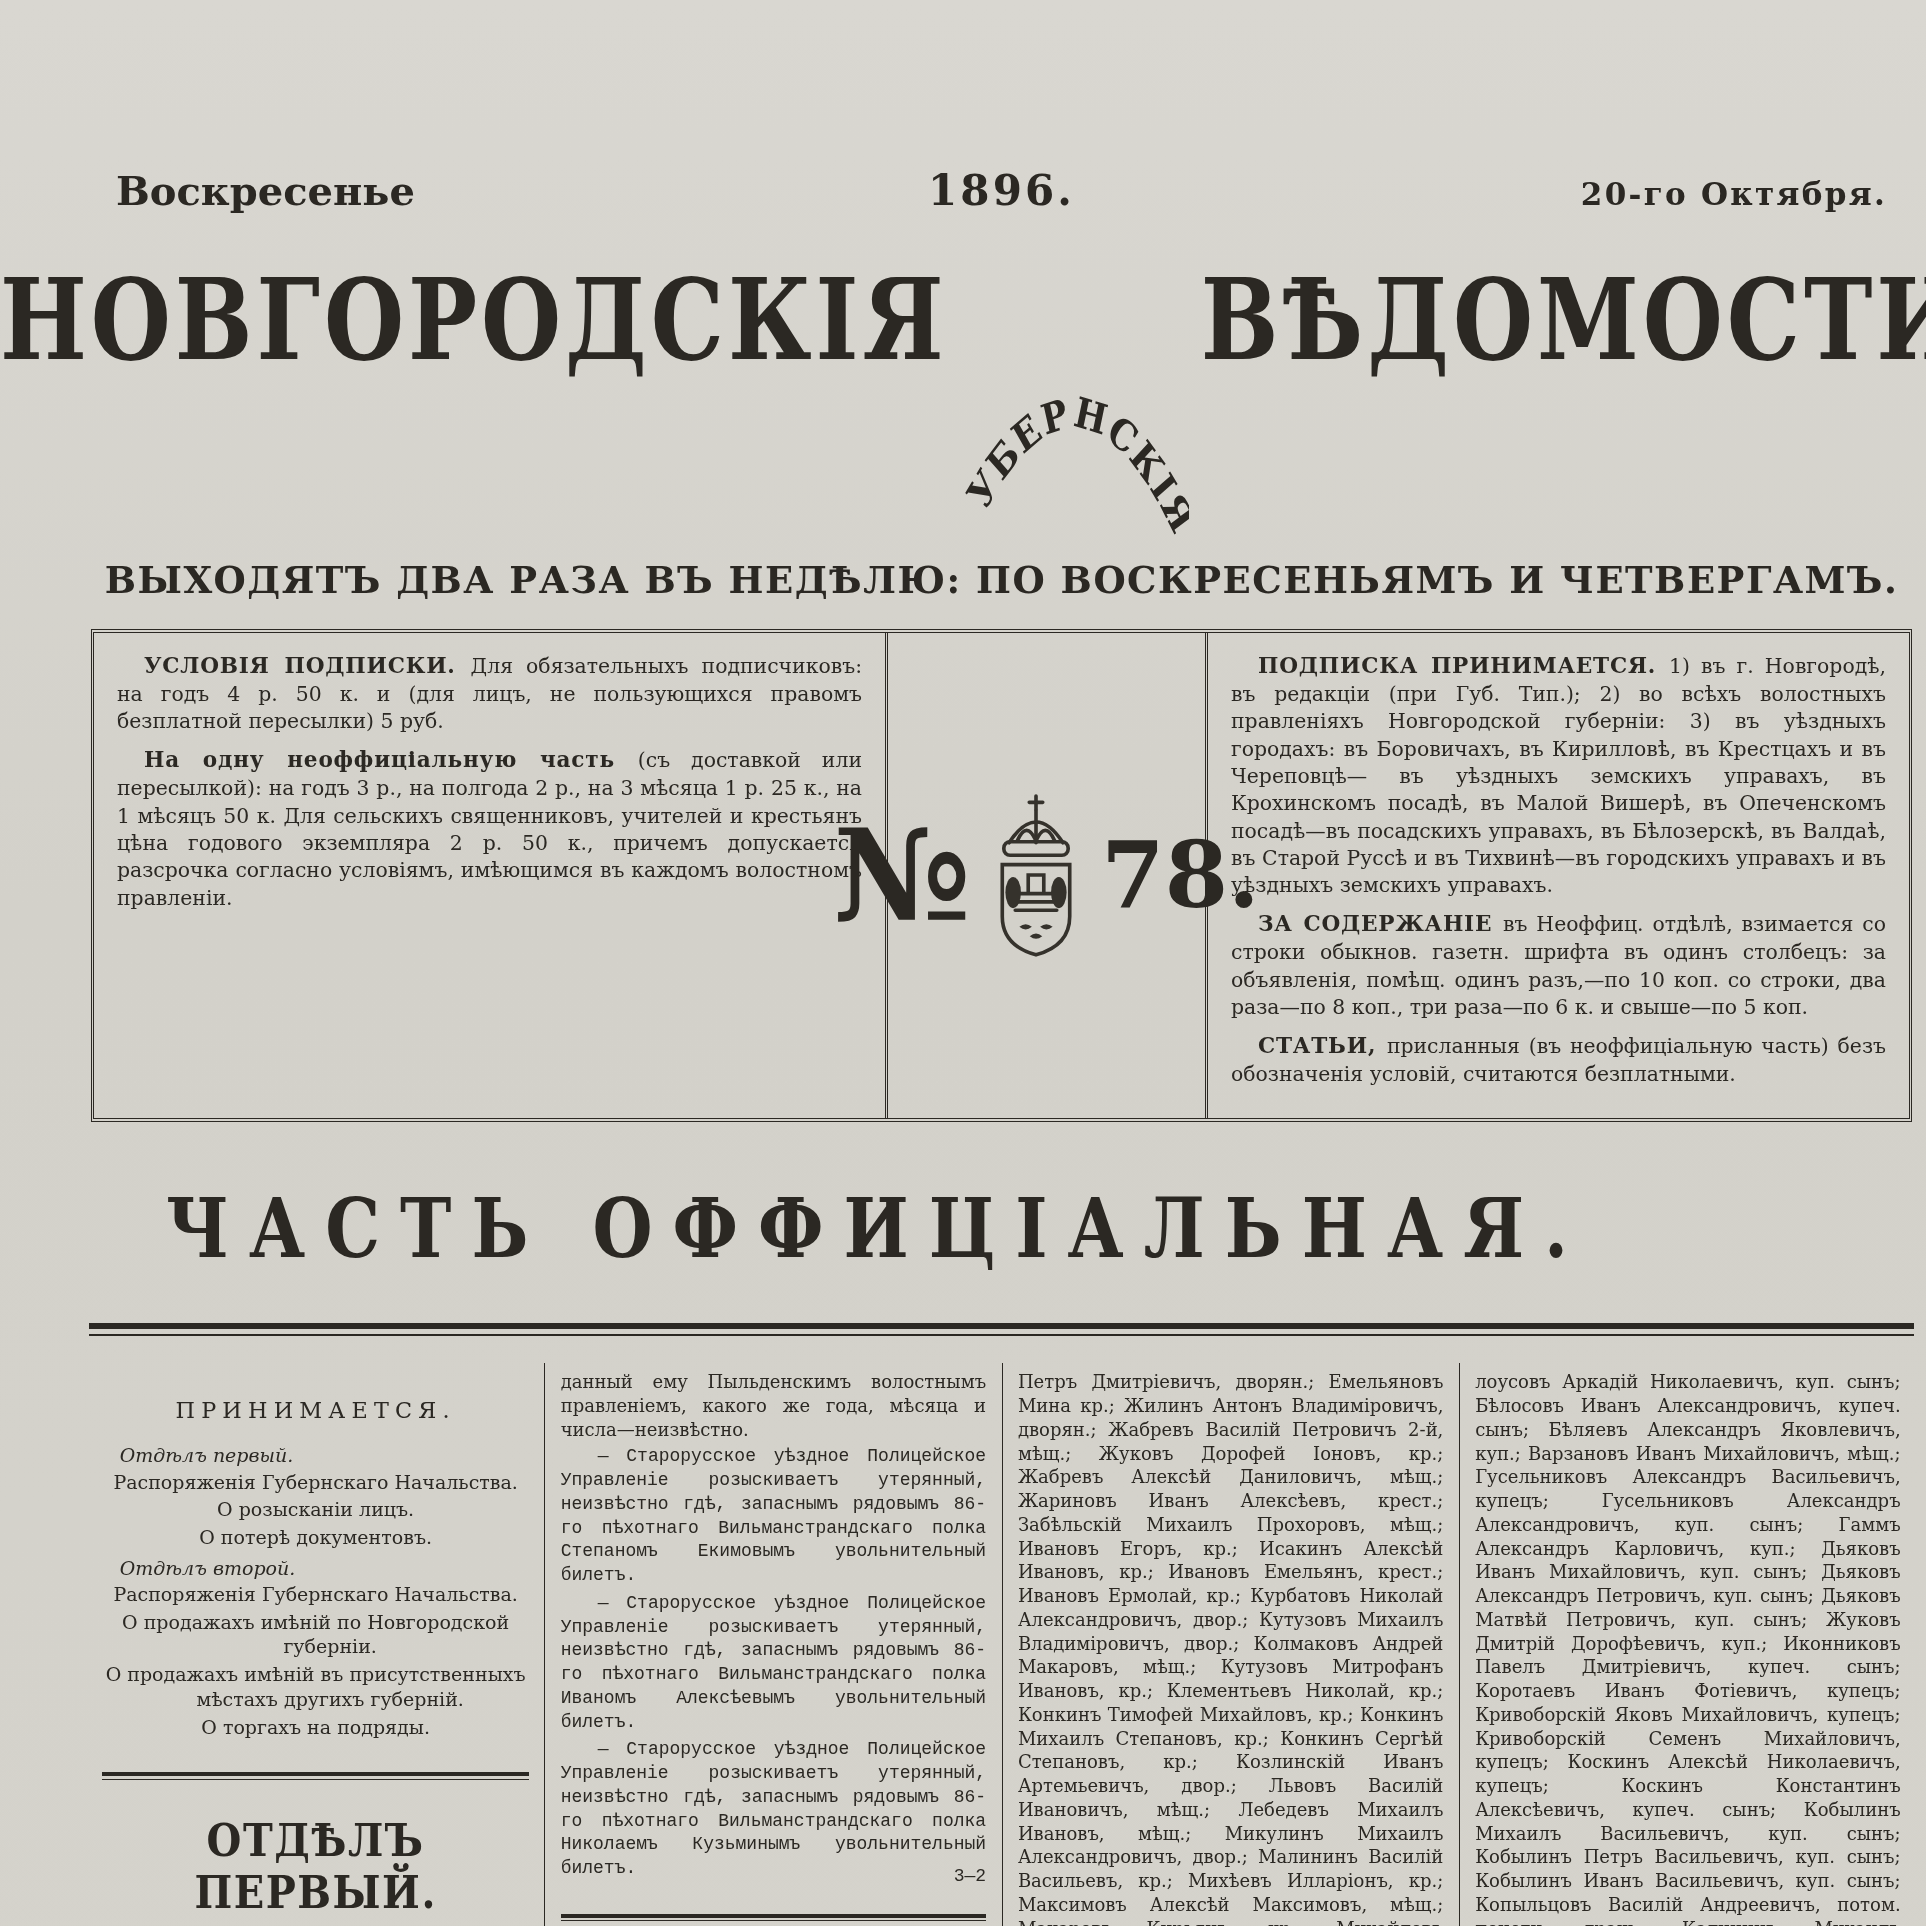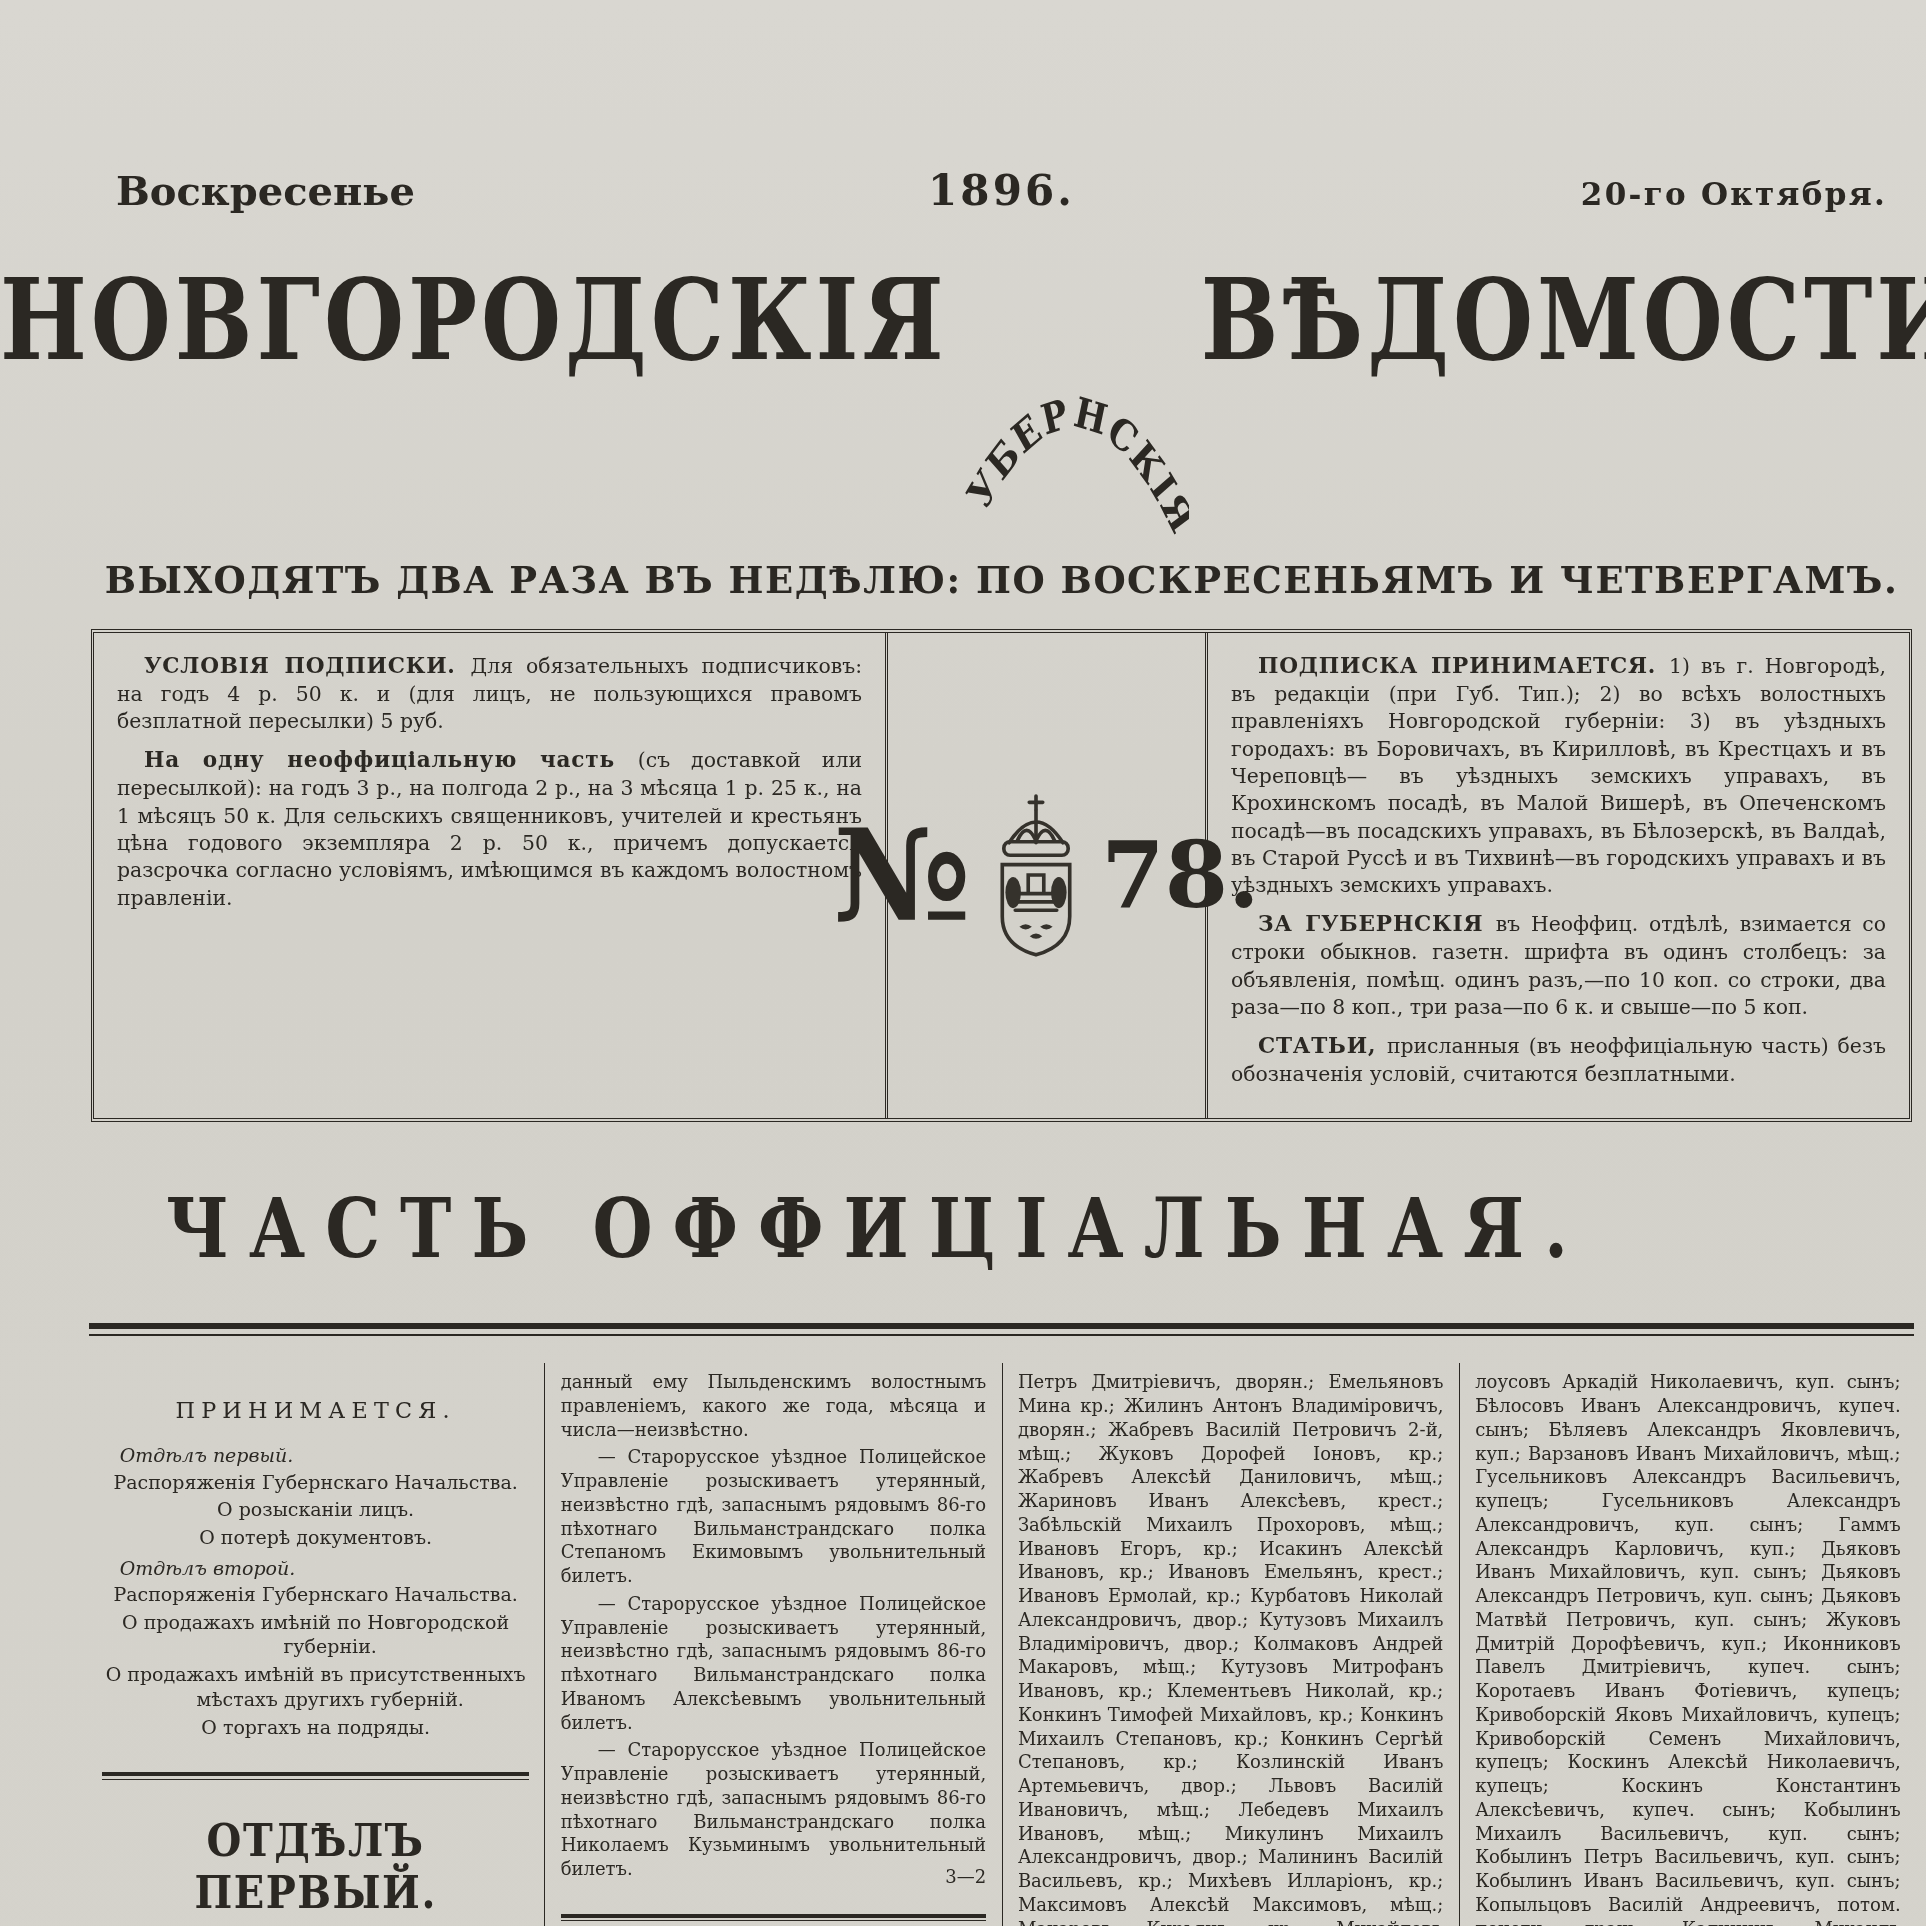--- a/index.html
+++ b/index.html
@@ -53,21 +53,21 @@
   .bigrule{margin:62px 89px 0 89px;}
   .rule-thick{height:5.8px;background:#2b2823;}
   .rule-thin{height:1.9px;background:#2b2823;margin-top:4.6px;}
 
   
   .columns{display:flex;margin:27px 87px 0 87px;height:1911px;overflow:hidden;align-items:stretch;}
   .col{width:25%;padding:3.9px 15.4px 0 15.4px;box-sizing:border-box;}
   .col + .col{border-left:1.9px solid #2b2823;}
 
   .p,.p0{font-size:18px;line-height:1.32;text-align:justify;margin:3.9px 0 0 0;}
-  .p{text-indent:37px;}
+  .p{text-indent:37px;font-family:Liberation Mono, monospace;}
   .mark{float:right;font-weight:normal;margin-top:8px;}
   .hcaps{text-align:center;font-size:22.3px;letter-spacing:6.2px;margin:31px 0 21px;white-space:nowrap;}
   .hbig{text-align:center;font-size:40px;font-weight:bold;letter-spacing:1.5px;margin:39px 0 11.6px;transform:scaleY(1.1);}
   .rule2{height:7.7px;border-top:4.2px solid #2b2823;border-bottom:1.9px solid #2b2823;box-sizing:border-box;margin:33px 0 0;}
   .toc{font-size:19px;line-height:1.3;text-align:center;padding-left:29px;text-indent:-29px;margin:3.1px 0;}
   .tocitalic{font-style:italic;font-size:19px;margin:7px 0 3.1px;padding-left:17.3px;}
 </style>
 </head>
 <body>
 
@@ -120,21 +120,21 @@
             <path d="M78 258 q12 -10 24 0 q-12 10 -24 0 z"></path>
             <path d="M118 258 q12 -10 24 0 q-12 10 -24 0 z"></path>
             <path d="M98 276 q12 -10 24 0 q-12 10 -24 0 z"></path>
           </g>
         </svg>
         <span class="issue-number">78.</span>
       </div>
     </div>
     <div class="band-right" id="box-right-content">
         <p class="box-p"><b>ПОДПИСКА ПРИНИМАЕТСЯ. </b>1) въ г. Новгородѣ, въ редакціи (при Губ. Тип.); 2) во всѣхъ волостныхъ правленіяхъ Новгородской губерніи: 3) въ уѣздныхъ городахъ: въ Боровичахъ, въ Кирилловѣ, въ Крестцахъ и въ Череповцѣ— въ уѣздныхъ земскихъ управахъ, въ Крохинскомъ посадѣ, въ Малой Вишерѣ, въ Опеченскомъ посадѣ—въ посадскихъ управахъ, въ Бѣлозерскѣ, въ Валдаѣ, въ Старой Руссѣ и въ Тихвинѣ—въ городскихъ управахъ и въ уѣздныхъ земскихъ управахъ.</p>
-        <p class="box-p"><b>ЗА ГУБЕРНСКІЯ </b>въ Неоффиц. отдѣлѣ, взимается со строки обыкнов. газетн. шрифта въ одинъ столбецъ: за объявленія, помѣщ. одинъ разъ,—по 10 коп. со строки, два раза—по 8 коп., три раза—по 6 к. и свыше—по 5 коп.</p>
+        <p class="box-p"><b>ЗА СОДЕРЖАНІЕ </b>въ Неоффиц. отдѣлѣ, взимается со строки обыкнов. газетн. шрифта въ одинъ столбецъ: за объявленія, помѣщ. одинъ разъ,—по 10 коп. со строки, два раза—по 8 коп., три раза—по 6 к. и свыше—по 5 коп.</p>
         <p class="box-p"><b>СТАТЬИ, </b>присланныя (въ неоффиціальную часть) безъ обозначенія условій, считаются безплатными.</p>
       </div>
   </div>
 
   <div class="section-title">ЧАСТЬ ОФФИЦІАЛЬНАЯ.</div>
   <div class="bigrule">
     <div class="rule-thick"></div>
     <div class="rule-thin"></div>
   </div>
 

